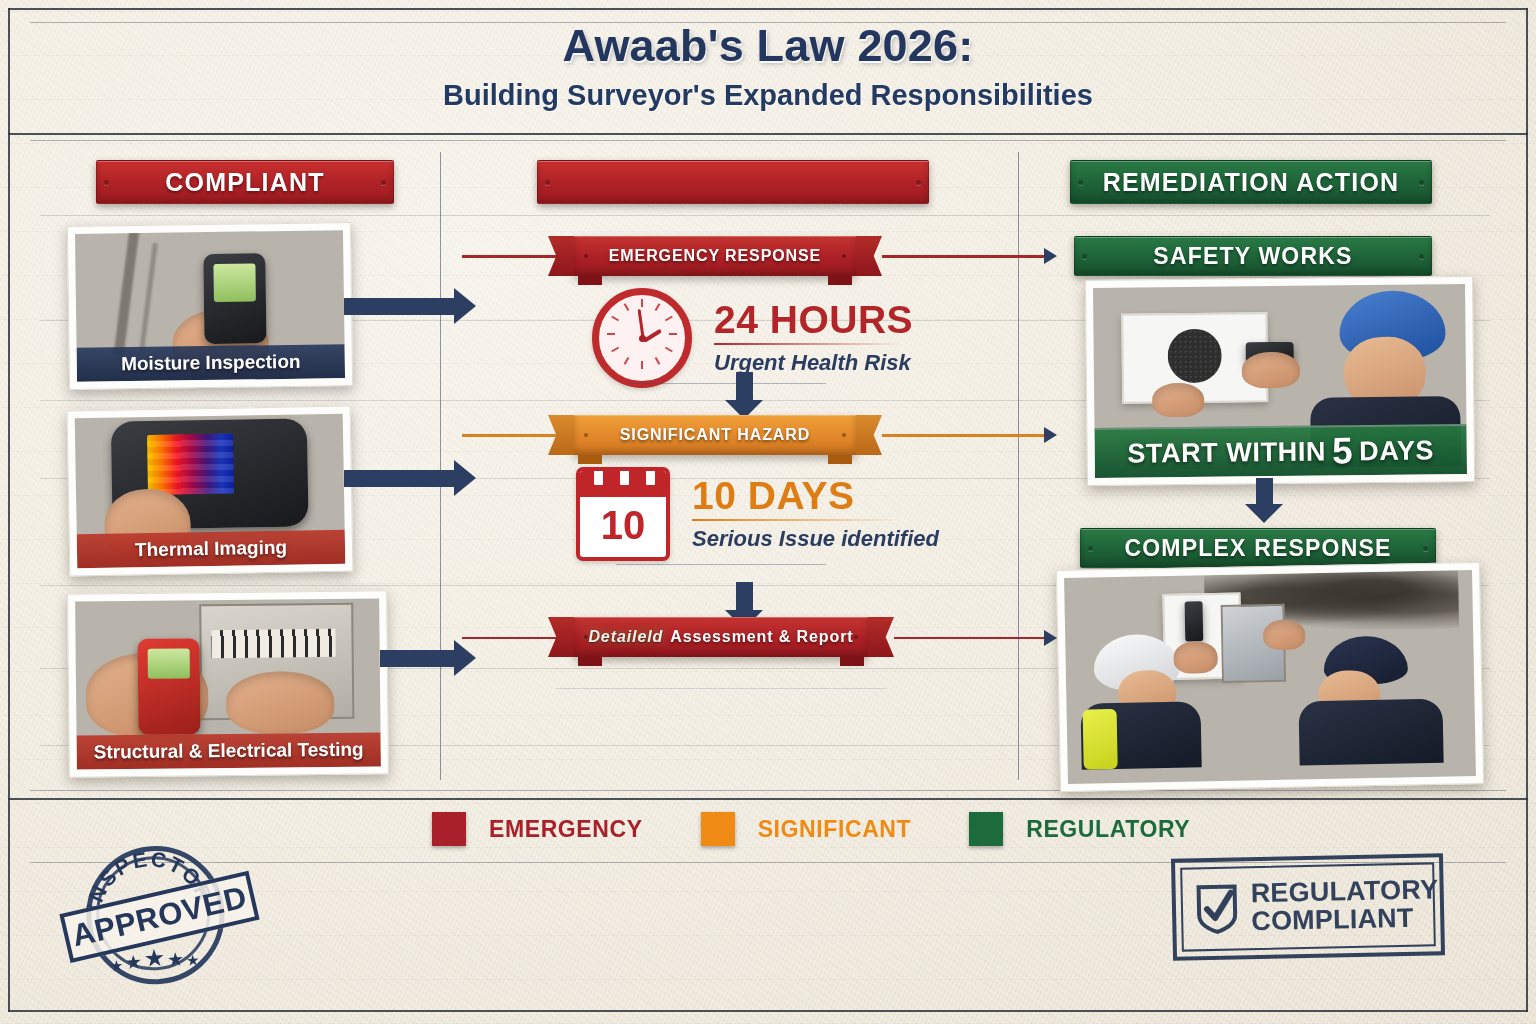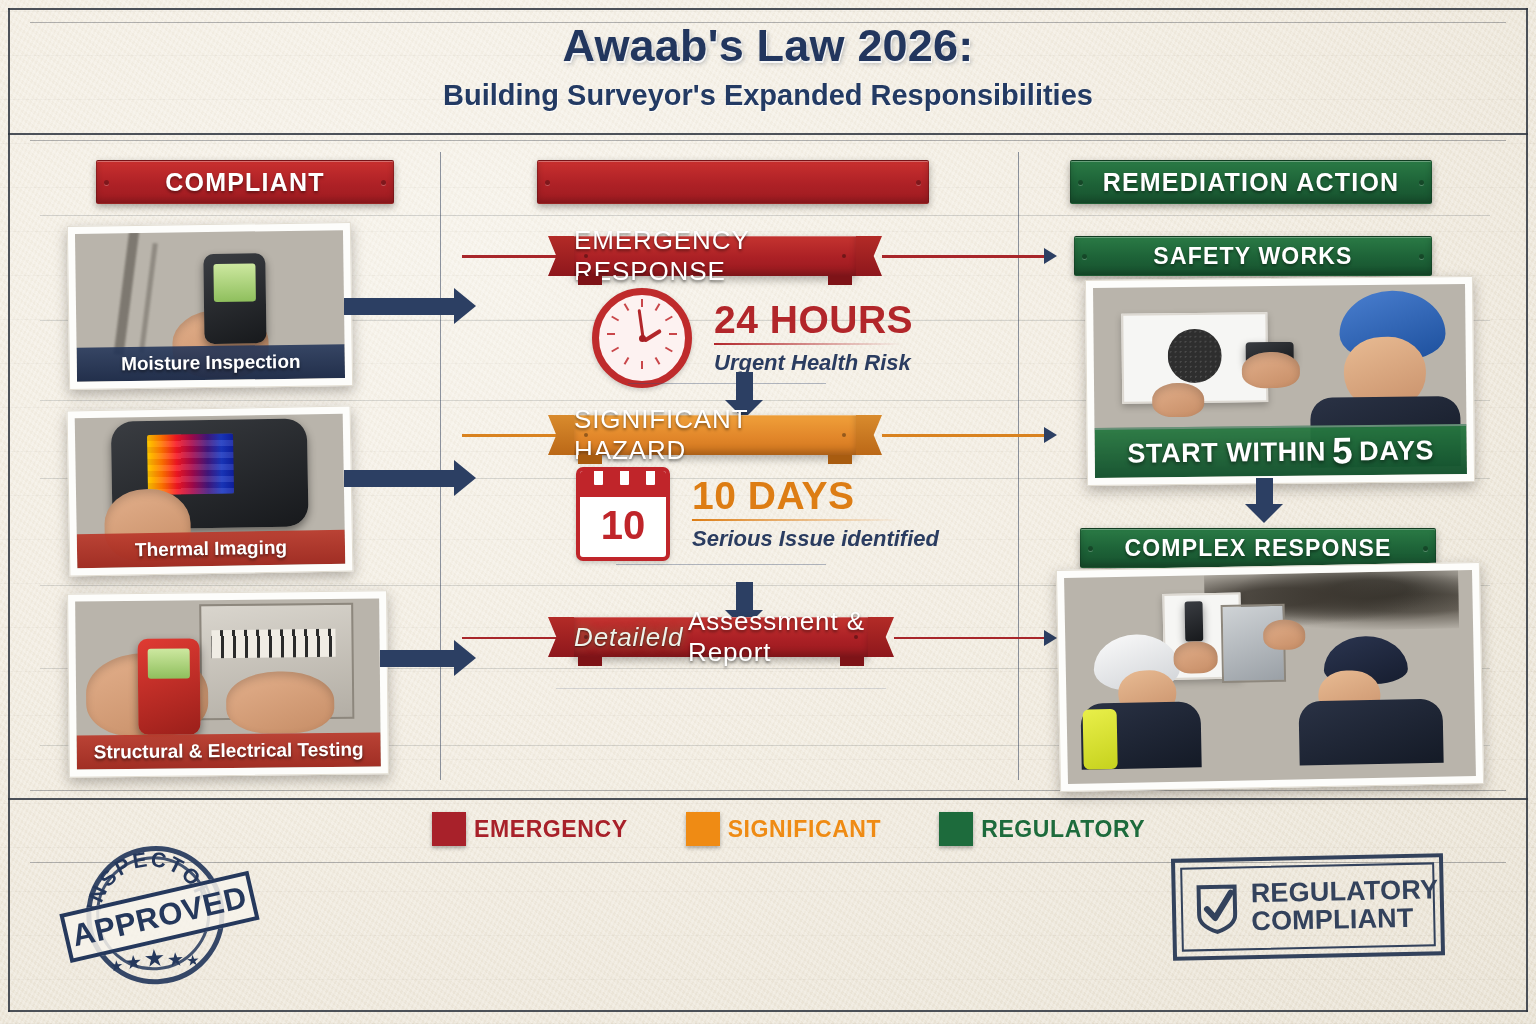--- a/index.html
+++ b/index.html
@@ -106,21 +106,21 @@
     display:flex;align-items:center;justify-content:center;
     color:#fff;font-weight:bold;font-size:27px;letter-spacing:.6px;
     text-shadow:0 2px 4px rgba(0,0,0,.55);
     border-top:2px solid rgba(255,255,255,.35);
   }
   .band-green .big{font-size:37px;margin:0 6px;}
 
   
   .ribbon{
     position:absolute;height:40px;display:flex;align-items:center;justify-content:center;
-    color:#fff;font-weight:normal;font-size:26px;letter-spacing:.9px;
+    color:#fff;font-weight:bold;font-size:16px;letter-spacing:.9px;
     text-shadow:0 2px 3px rgba(0,0,0,.45);
     box-shadow:0 4px 8px rgba(40,35,30,.32), inset 0 1px 0 rgba(255,255,255,.28), inset 0 -4px 7px rgba(0,0,0,.2);
   }
   .ribbon.red{background:linear-gradient(180deg,#c53430 0%,#ab2025 55%,#97191e 100%);}
   .ribbon.orange{background:linear-gradient(180deg,#f0a03a 0%,#e2872a 55%,#cf741d 100%);}
   .ribbon .tail{position:absolute;top:0;width:26px;height:100%;}
   .ribbon .tail.l{left:-26px;clip-path:polygon(0 0,100% 0,100% 100%,0 100%,32% 50%);}
   .ribbon .tail.r{right:-26px;clip-path:polygon(0 0,100% 0,68% 50%,100% 100%,0 100%);}
   .ribbon.red .tail{background:linear-gradient(180deg,#b32b27,#8e171c);}
   .ribbon.orange .tail{background:linear-gradient(180deg,#d98b2d,#bb6817);}
@@ -165,21 +165,21 @@
     border-left:19px solid transparent;border-right:19px solid transparent;border-top:19px solid #2c3f63;}
   .line-h{position:absolute;height:3px;}
   .line-h.red{background:#a8262a;}
   .line-h.orange{background:#d9821f;}
   .line-h.thinred{height:2px;background:#a8262a;}
   .tip{position:absolute;width:0;height:0;}
   .tip.navy{border-top:8px solid transparent;border-bottom:8px solid transparent;border-left:13px solid #2c3f63;}
 
   
   .legend{position:absolute;display:flex;align-items:center;gap:22px;}
-  .lg{display:flex;align-items:center;gap:8px;}
+  .lg{display:flex;align-items:center;gap:23px;}
   .sw{width:34px;height:34px;box-shadow:0 2px 4px rgba(0,0,0,.3);}
   .lg-txt{font-weight:bold;font-size:23px;letter-spacing:.6px;}
 
   
   .stamp-approved{position:absolute;width:190px;height:140px;}
   .stamp-approved .ring{position:absolute;left:24px;top:6px;width:128px;height:128px;border-radius:50%;
     border:5px solid #25385c;opacity:.92;}
   .stamp-approved .ring2{position:absolute;left:34px;top:16px;width:108px;height:108px;border-radius:50%;
     border:3px solid #25385c;opacity:.85;}
   .stamp-approved .arc{position:absolute;left:24px;top:6px;width:128px;height:128px;}

